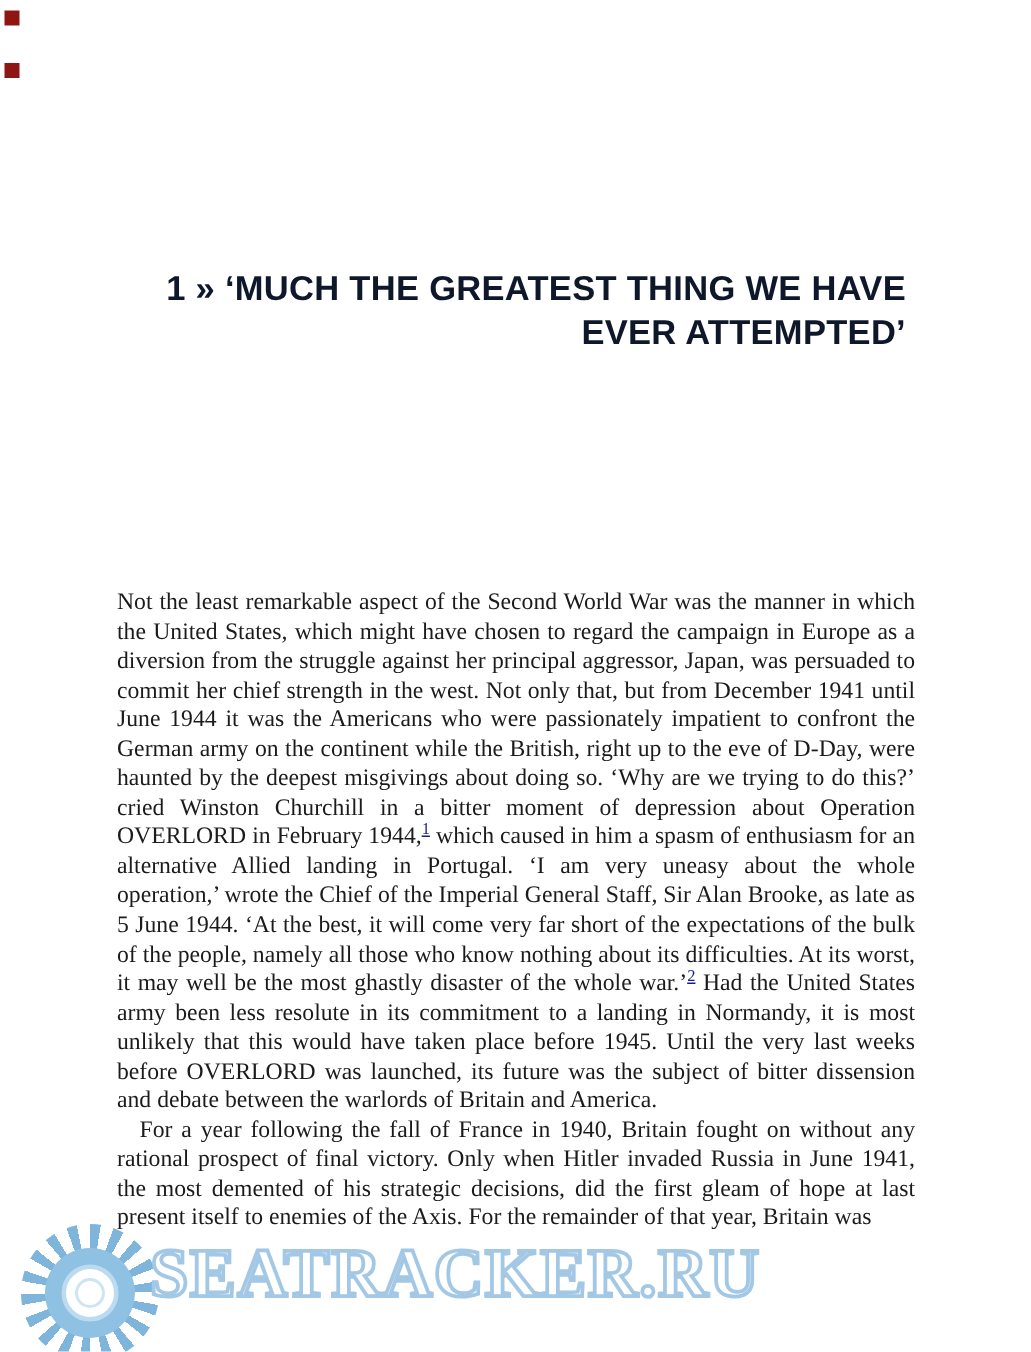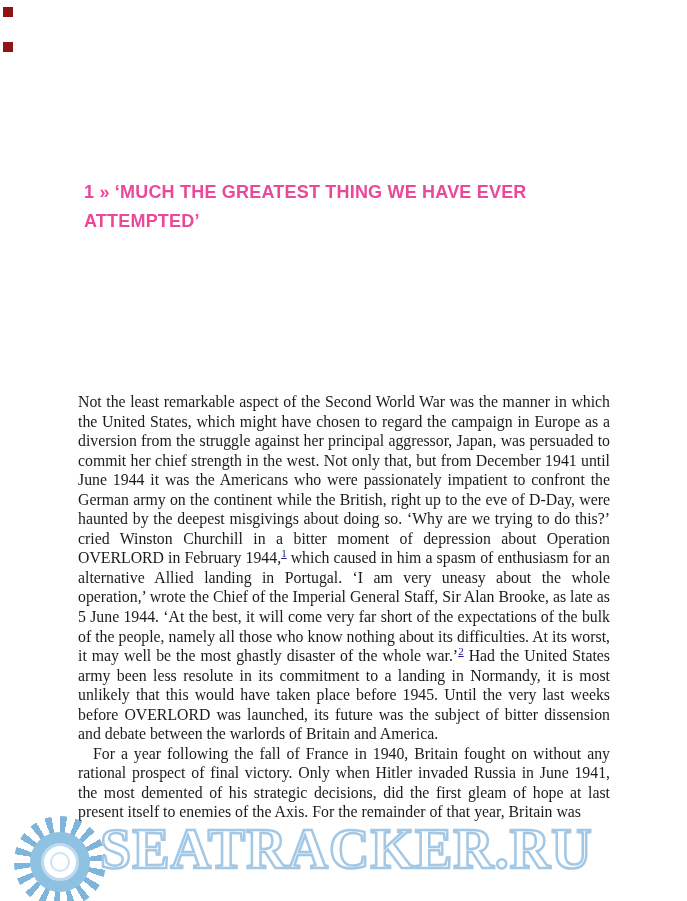--- a/index.html
+++ b/index.html
@@ -19,24 +19,24 @@
   }
   #marker-top { top: 7px; }
   #marker-bottom { top: 42px; }
 
   
   h1.chapter {
     position: absolute; top: 178px; left: 84px; width: 520px;
     margin: 0;
     font-family: "Liberation Sans", sans-serif;
     font-weight: bold;
-    font-size: 18px; line-height: 29px;
+    font-size: 23px; line-height: 29px;
     letter-spacing: 0.2px;
-    text-align: left;
-    color: #ec4899;
+    text-align: right;
+    color: #0f172a;
   }
 
   
   .body-text {
     position: absolute; top: 364px; left: 78px; width: 532px;
     font-size: 15.8px; line-height: 19.55px;
     color: #1b1b1b;
     text-align: justify;
     margin-top: 28px;
   }
@@ -45,21 +45,21 @@
 
   sup.fn { font-size: 11px; line-height: 0; vertical-align: super; }
   sup.fn a { color: #1b1b8c; text-decoration: underline; cursor: pointer; }
 
   
   .watermark { position: absolute; left: 12px; top: 814px; width: 670px; height: 88px; }
   .wm-text {
     position: absolute; left: 88px; top: -8px;
     font-family: "Liberation Serif", serif;
     font-weight: bold;
-    font-size: 56px; line-height: 86px;
+    font-size: 46px; line-height: 86px;
     letter-spacing: 1px;
     white-space: nowrap;
     color: #ffffff;
     -webkit-text-stroke: 2.5px #a3c8e5;
     text-shadow: 0 0 1px #a3c8e5;
   }
   .wm-sun { position: absolute; left: 2px; top: 2px; width: 92px; height: 92px; }
   .sun-rays {
     position: absolute; inset: 0; border-radius: 50%;
     background: repeating-conic-gradient(#7fb5da 0deg 9deg, rgba(255,255,255,0) 9deg 20deg);

